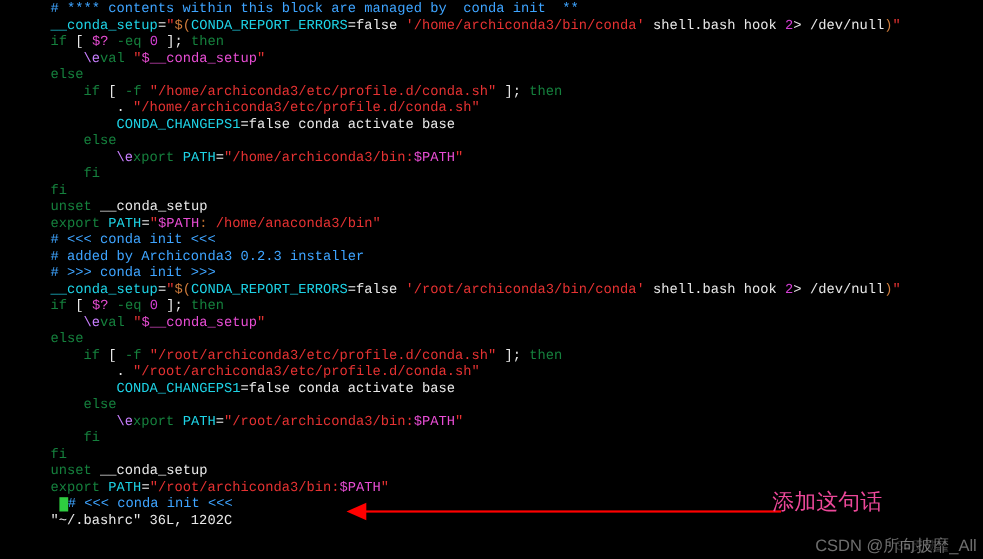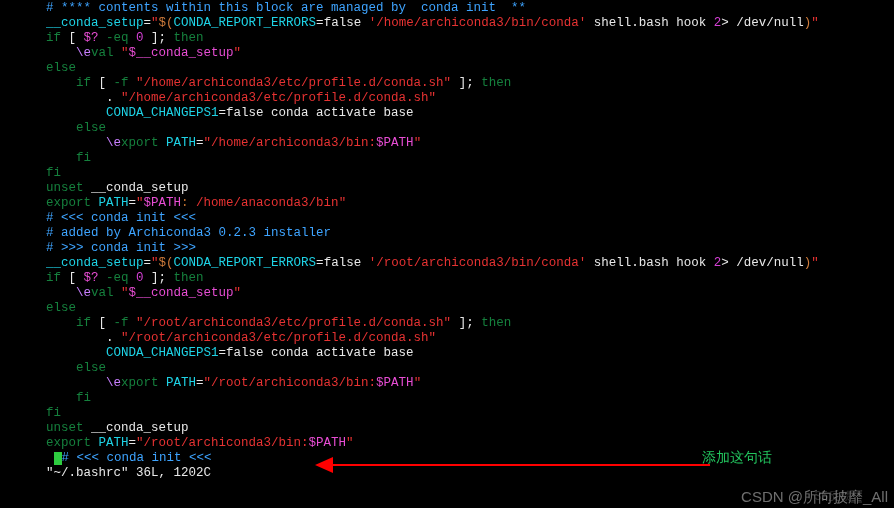--- a/index.html
+++ b/index.html
@@ -50,22 +50,22 @@
       left: 15px;
       width: 0; height: 0;
       border-top: 8px solid transparent;
       border-bottom: 8px solid transparent;
       border-right: 18px solid #ff0000;
     }
     .annotation-text {
       position: absolute;
       top: 450px;
       left: 702px;
-      color: #22c55e;
-      font-size: 14px;
+      color: #ec4899;
+      font-size: 20px;
       font-family: "Microsoft YaHei", "SimSun", sans-serif;
     }
     .watermark {
       position: absolute;
       bottom: 4px;
       right: 6px;
       color: rgba(200,200,200,0.55);
       font-size: 15px;
       font-family: "Microsoft YaHei", "SimSun", sans-serif;
     }

